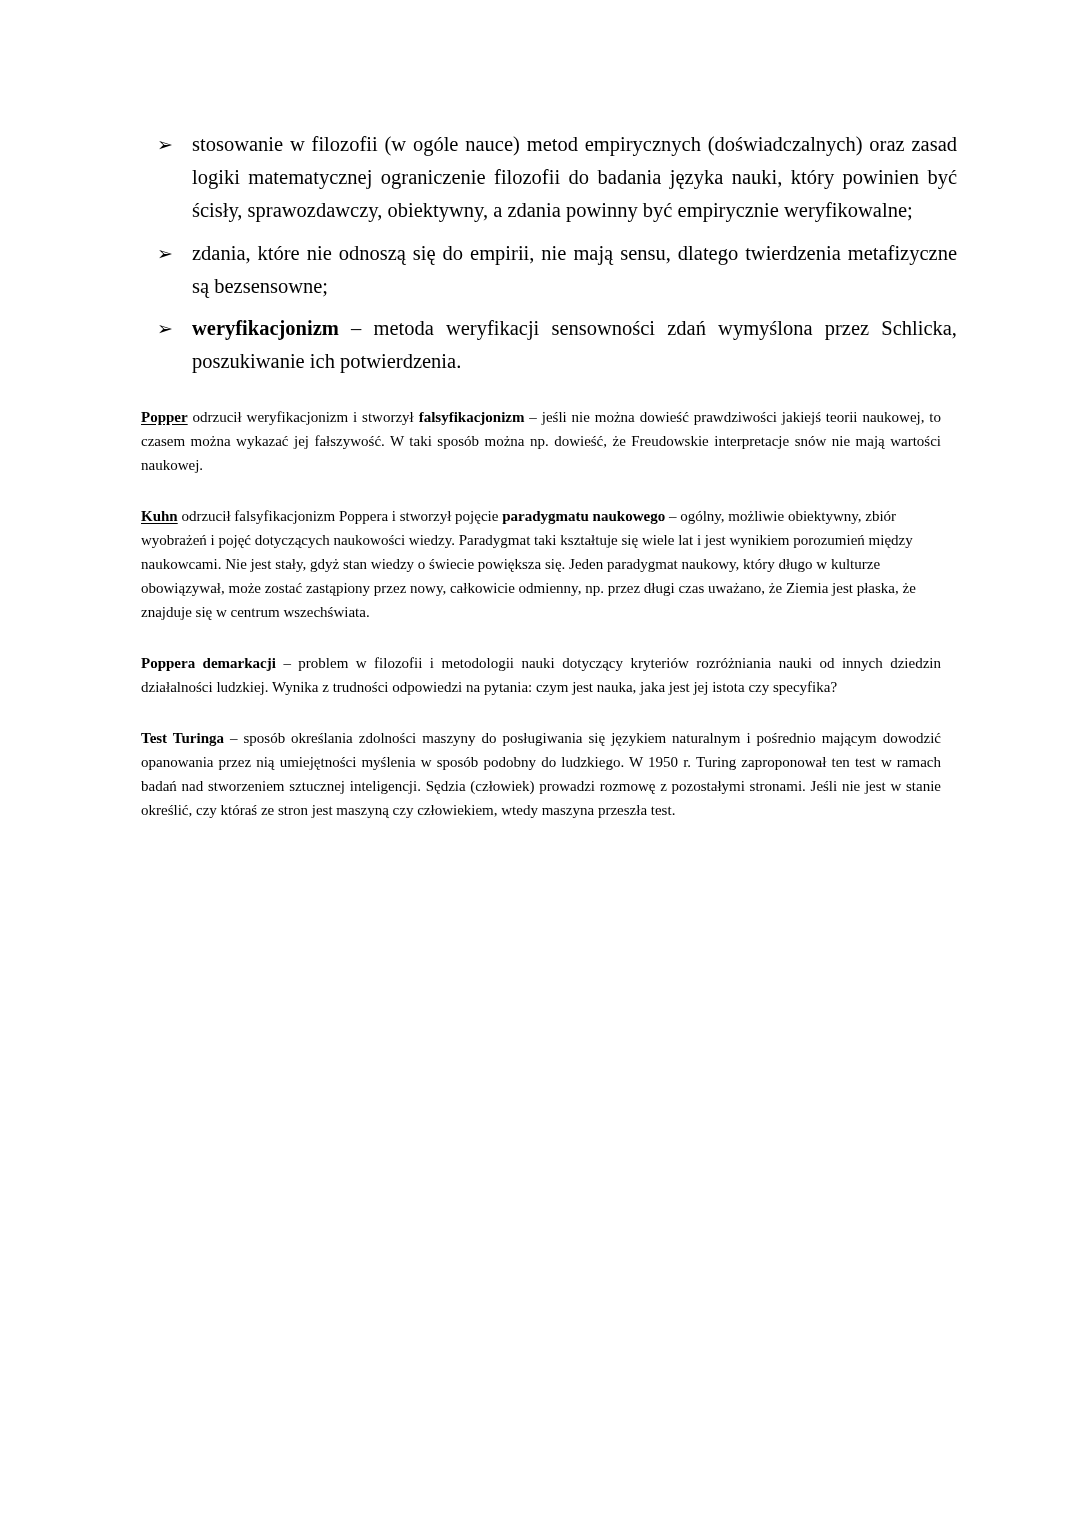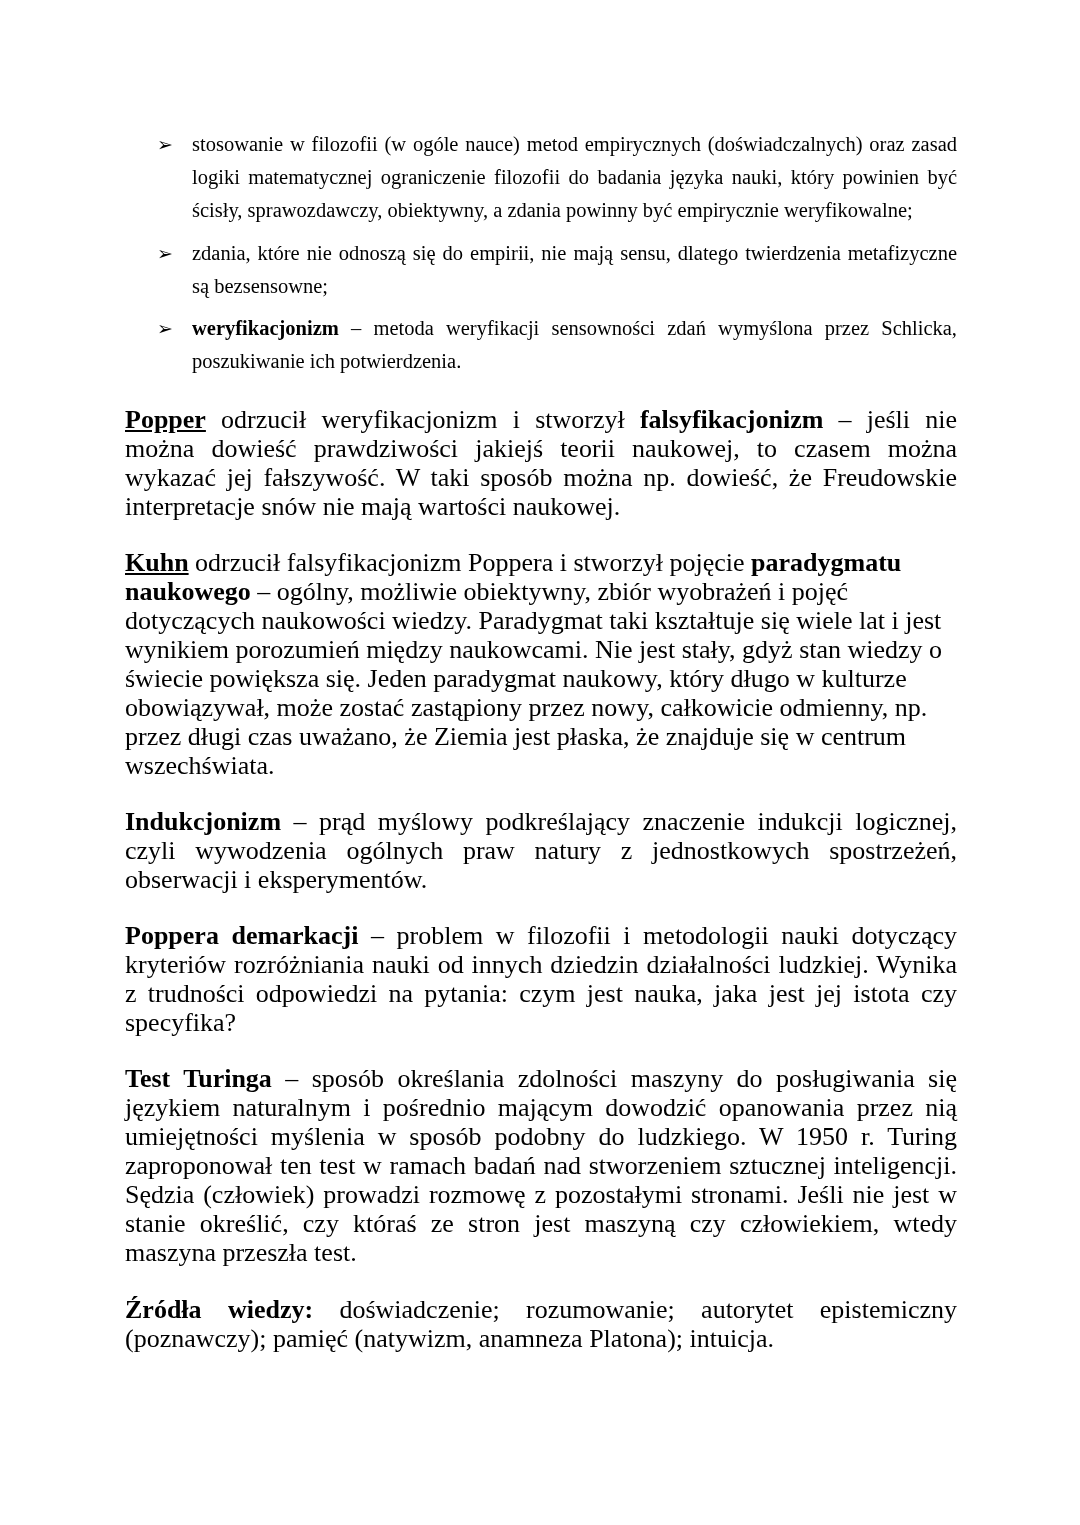--- a/index.html
+++ b/index.html
@@ -56,23 +56,23 @@
     top: 0;
     font-size: 19px;
     line-height: 33.2px;
     font-family: "DejaVu Sans", sans-serif;
     font-weight: 700;
     color: #000;
   }
 
   
   .para {
-    font-size: 26px;
-    line-height: 29px;
-    margin: 0;
+    font-size: 15px;
+    line-height: 24px;
+    margin: 16px;
     text-align: justify;
     text-justify: inter-word;
   }
   .para.ragged {
     text-align: left;
   }
 
   .block {
     margin-top: 27px;
   }
@@ -114,23 +114,21 @@
       <li class="bullet-item">
         <span class="bullet-marker">➢</span><b>weryfikacjonizm</b><span class="dash"> – </span><span>metoda weryfikacji sensowności zdań wymyślona przez Schlicka, poszukiwanie ich potwierdzenia.</span>
       </li>
 
     </ul>
 
     <p class="para block"><span class="bu">Popper</span><span> odrzucił weryfikacjonizm i stworzył </span><b>falsyfikacjonizm</b><span> – jeśli nie można dowieść prawdziwości jakiejś teorii naukowej, to czasem można wykazać jej fałszywość. W taki sposób można np. dowieść, że Freudowskie interpretacje snów nie mają wartości naukowej.</span></p>
 
     <p class="para ragged block"><span class="bu">Kuhn</span><span> odrzucił falsyfikacjonizm Poppera i stworzył pojęcie </span><b>paradygmatu naukowego</b><span> – ogólny, możliwie obiektywny, zbiór wyobrażeń i pojęć dotyczących naukowości wiedzy. Paradygmat taki kształtuje się wiele lat i jest wynikiem porozumień między naukowcami. Nie jest stały, gdyż stan wiedzy o świecie powiększa się. Jeden paradygmat naukowy, który długo w kulturze obowiązywał, może zostać zastąpiony przez nowy, całkowicie odmienny, np. przez długi czas uważano, że Ziemia jest płaska, że znajduje się w centrum wszechświata.</span></p>
 
-    <p class="para block"><b>Indukcjonizm</b><span> – prąd myślowy podkreślający znaczenie indukcji logicznej, czyli wywodzenia ogólnych praw natury z jednostkowych spostrzeżeń, obserwacji i eksperymentów.</span></p>
 
     <p class="para block"><b>Poppera demarkacji</b><span> – problem w filozofii i metodologii nauki dotyczący kryteriów rozróżniania nauki od innych dziedzin działalności ludzkiej. Wynika z trudności odpowiedzi na pytania: czym jest nauka, jaka jest jej istota czy specyfika?</span></p>
 
     <p class="para block"><b>Test Turinga</b><span> – sposób określania zdolności maszyny do posługiwania się językiem naturalnym i pośrednio mającym dowodzić opanowania przez nią umiejętności myślenia w sposób podobny do ludzkiego. W 1950 r. Turing zaproponował ten test w ramach badań nad stworzeniem sztucznej inteligencji. Sędzia (człowiek) prowadzi rozmowę z pozostałymi stronami. Jeśli nie jest w stanie określić, czy któraś ze stron jest maszyną czy człowiekiem, wtedy maszyna przeszła test.</span></p>
 
-    <p class="para block gap-large"><b>Źródła wiedzy:</b><span> doświadczenie; rozumowanie; autorytet epistemiczny (poznawczy); pamięć (natywizm, anamneza Platona); intuicja.</span></p>
 
 
   </div>
 </div>
 
 </body></html>

